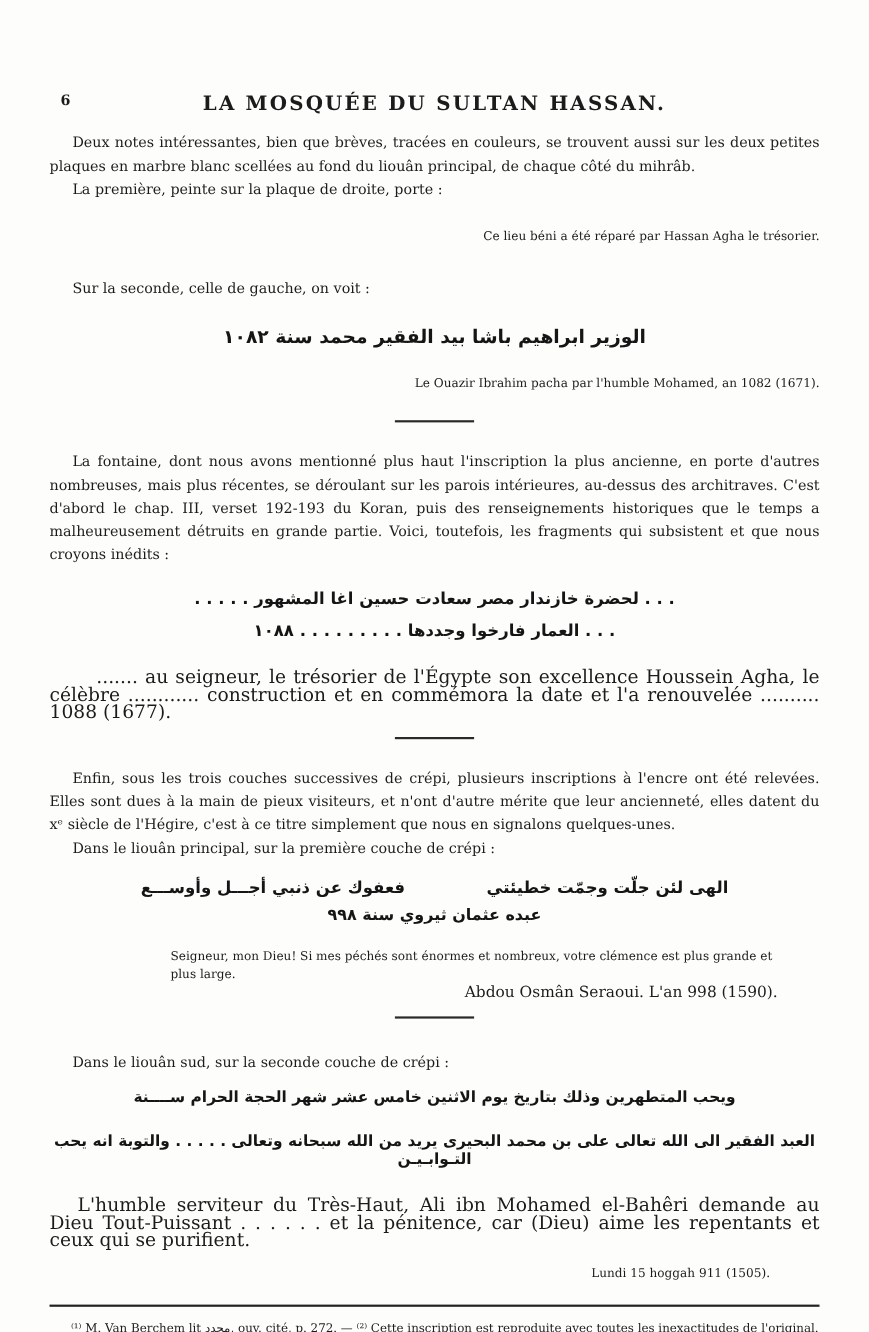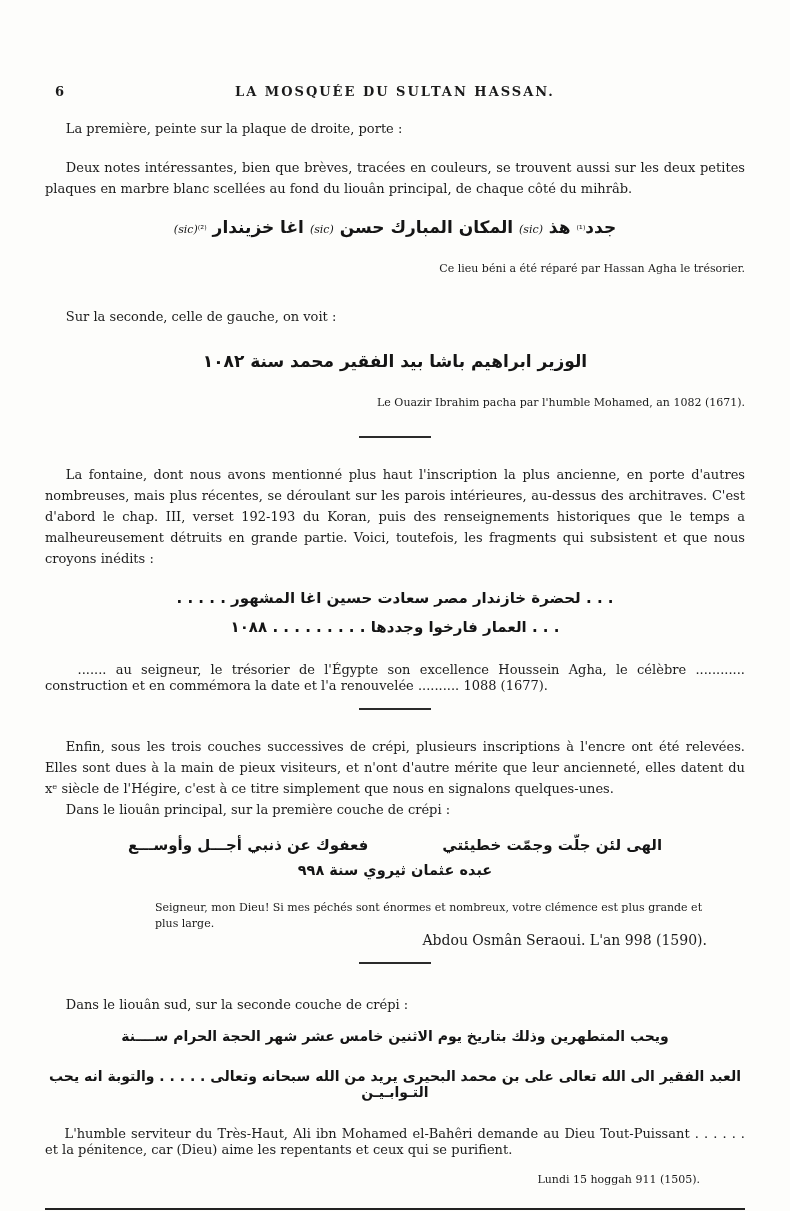--- a/index.html
+++ b/index.html
@@ -5,60 +5,59 @@
   html,body{margin:0;padding:0;}
   body{
     width:790px;height:1211px;overflow:hidden;
     background:#fdfdfb;color:#1b1b1b;
     font-family:"DejaVu Serif","Liberation Serif",serif;
   }
   .page{position:relative;width:700px;margin:0 auto;padding-top:84px;}
   
   .header{position:relative;height:18px;margin-bottom:16px;}
   .page-number{position:absolute;left:10px;top:0;font-weight:bold;font-size:13px;}
-  .running-title{text-align:center;font-weight:bold;font-size:13px;letter-spacing:2px;}
+  .running-title{text-align:center;font-weight:bold;font-size:18px;letter-spacing:2px;}
   
   .para{font-size:13px;line-height:21px;text-align:justify;text-indent:1.6em;margin:0;}
   .para.no-just{text-align:left;}
   .mt18{margin-top:18px;} .mt26{margin-top:26px;} .mt30{margin-top:30px;}
   
   .arabic{direction:rtl;font-family:"DejaVu Sans","Liberation Sans",sans-serif;font-weight:bold;color:#151515;}
   .insc{font-size:17px;text-align:center;margin:0;}
   .insc-frag{font-size:15px;text-align:center;margin:0;}
   .insc-south{font-size:14px;text-align:center;margin:0 -24px;}
   .sic{font-family:"DejaVu Serif",serif;font-style:italic;font-weight:normal;font-size:11px;direction:ltr;unicode-bidi:embed;}
   .fnmark{font-size:10px;font-weight:normal;}
   
   .poem-line{display:flex;direction:rtl;justify-content:center;gap:74px;font-size:15px;margin:0;}
   .poem-attrib{text-align:center;font-size:14.5px;margin:8px 0 0 0;}
   
   .caption{font-size:11px;line-height:15px;margin:0;text-align:right;}
-  .caption-block{font-size:13px;line-height:16px;margin:0;text-align:justify;text-indent:2.5em;}
+  .caption-block{font-size:17px;line-height:16px;margin:0;text-align:justify;text-indent:2.5em;}
   .caption-poem{font-size:11px;line-height:16px;margin:22px 38px 0 110px;text-align:left;}
   .caption-right{text-align:right;font-size:14px;line-height:16px;margin:0;}
   .caption-date{text-align:right;font-size:11px;line-height:16px;margin:14px 45px 0 0;}
   
   .short-rule{width:72px;border:none;border-top:2px solid #2a2a2a;margin:26px auto 0 auto;}
   .full-rule{width:100%;border:none;border-top:2.5px solid #222;margin:20px 0 0 0;}
   .footnote{font-size:10.8px;line-height:15px;margin:12px 0 0 0;text-align:justify;text-indent:1.8em;}
 </style>
 </head>
 <body>
 
 <div class="page">
 
   <div class="header">
     <span class="page-number">6</span>
     <div class="running-title">LA MOSQUÉE DU SULTAN HASSAN.</div>
   </div>
 
+  <p class="para mt18">Deux notes intéressantes, bien que brèves, tracées en couleurs, se trouvent aussi sur les deux petites plaques en marbre blanc scellées au fond du liouân principal, de chaque côté du mihrâb.</p>
   <p class="para no-just">La première, peinte sur la plaque de droite, porte :</p>
-  <p class="para mt18">Deux notes intéressantes, bien que brèves, tracées en couleurs, se trouvent aussi sur les deux petites plaques en marbre blanc scellées au fond du liouân principal, de chaque côté du mihrâb.</p>
 
-  <p class="arabic insc" style="margin-top:18px;"><span>جدد</span><span class="fnmark">⁽¹⁾</span><span> هذ </span><span class="sic">(sic)</span><span> المكان المبارك حسن </span><span class="sic">(sic)</span><span> اغا خزيندار </span><span class="sic">(sic)</span><span class="fnmark">⁽²⁾</span></p>
   <p class="caption" style="margin-top:24px;">Ce lieu béni a été réparé par Hassan Agha le trésorier.</p>
 
   <p class="para no-just mt30">Sur la seconde, celle de gauche, on voit :</p>
   <p class="arabic insc" style="margin-top:24px;">الوزير ابراهيم باشا بيد الفقير محمد سنة ١٠٨٢</p>
   <p class="caption" style="margin-top:24px;">Le Ouazir Ibrahim pacha par l'humble Mohamed, an 1082 (1671).</p>
 
   <hr class="short-rule">
 
   <p class="para mt26">La fontaine, dont nous avons mentionné plus haut l'inscription la plus ancienne, en porte d'autres nombreuses, mais plus récentes, se déroulant sur les parois intérieures, au-dessus des architraves. C'est d'abord le chap. III, verset 192-193 du Koran, puis des renseignements historiques que le temps a malheureusement détruits en grande partie. Voici, toutefois, les fragments qui subsistent et que nous croyons inédits :</p>
   <p class="arabic insc-frag" style="margin-top:20px;text-align:center;">. . . لحضرة خازندار مصر سعادت حسين اغا المشهور . . . . .</p>

